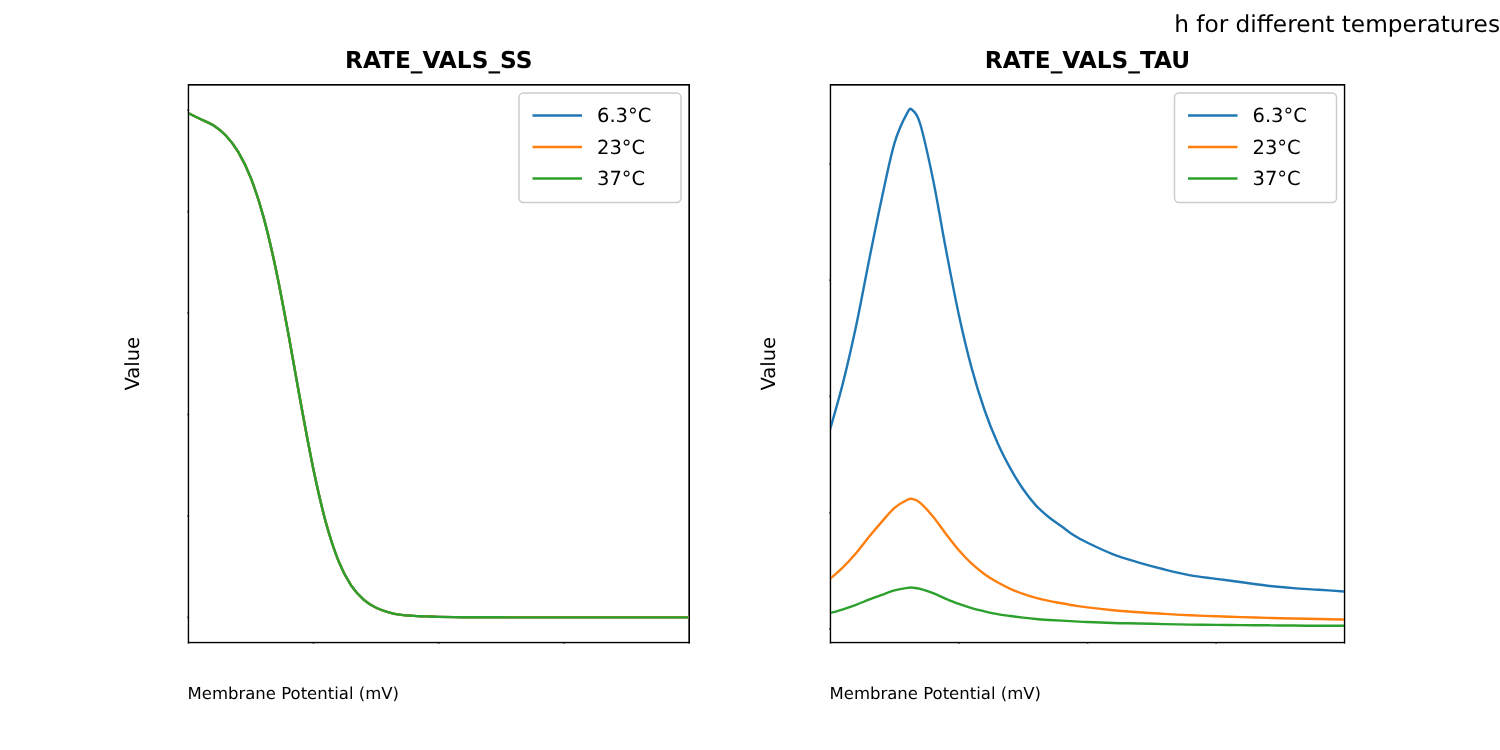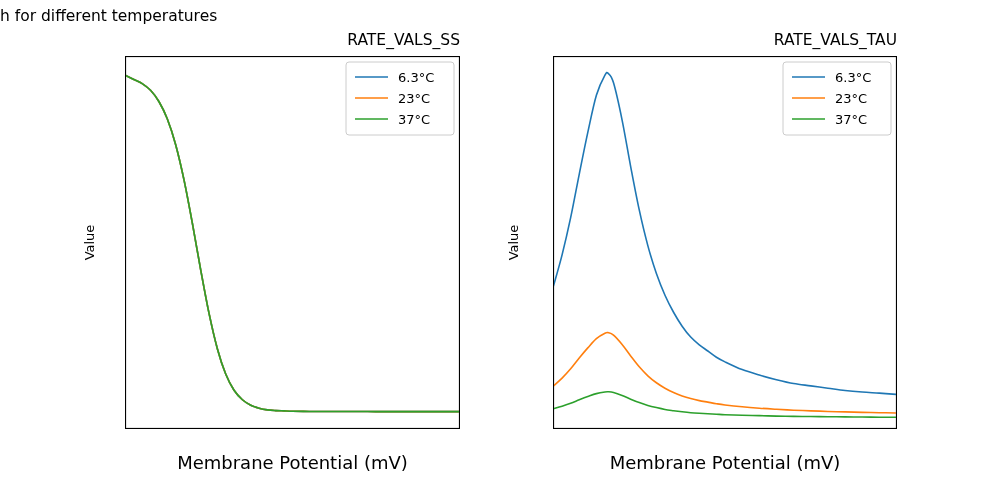--- a/index.html
+++ b/index.html
@@ -18,43 +18,43 @@
     position: relative;
     width: 1000px;
     height: 500px;
     background: #ffffff;
   }
   #suptitle {
     position: absolute;
     top: 6px;
     left: 0;
     width: 1000px;
-    text-align: left;
+    text-align: right;
     font-size: 15.5px;
     color: #000000;
     line-height: 20px;
   }
   .axes {
     position: absolute;
   }
   .axes-title {
     position: absolute;
     top: -26px;
     left: 0;
     width: 100%;
-    text-align: right;
+    text-align: center;
     font-size: 15.5px;
     line-height: 20px;
+    font-weight: bold;
   }
   .xlabel {
     position: absolute;
     left: 0;
     width: 100%;
-    text-align: center;
-    font-size: 18px;
+    font-size: 11px;
     line-height: 17px;
   }
   .ylabel {
     position: absolute;
     font-size: 13px;
     line-height: 17px;
     transform-origin: 50% 50%;
     white-space: nowrap;
   }
   svg { display: block; }

